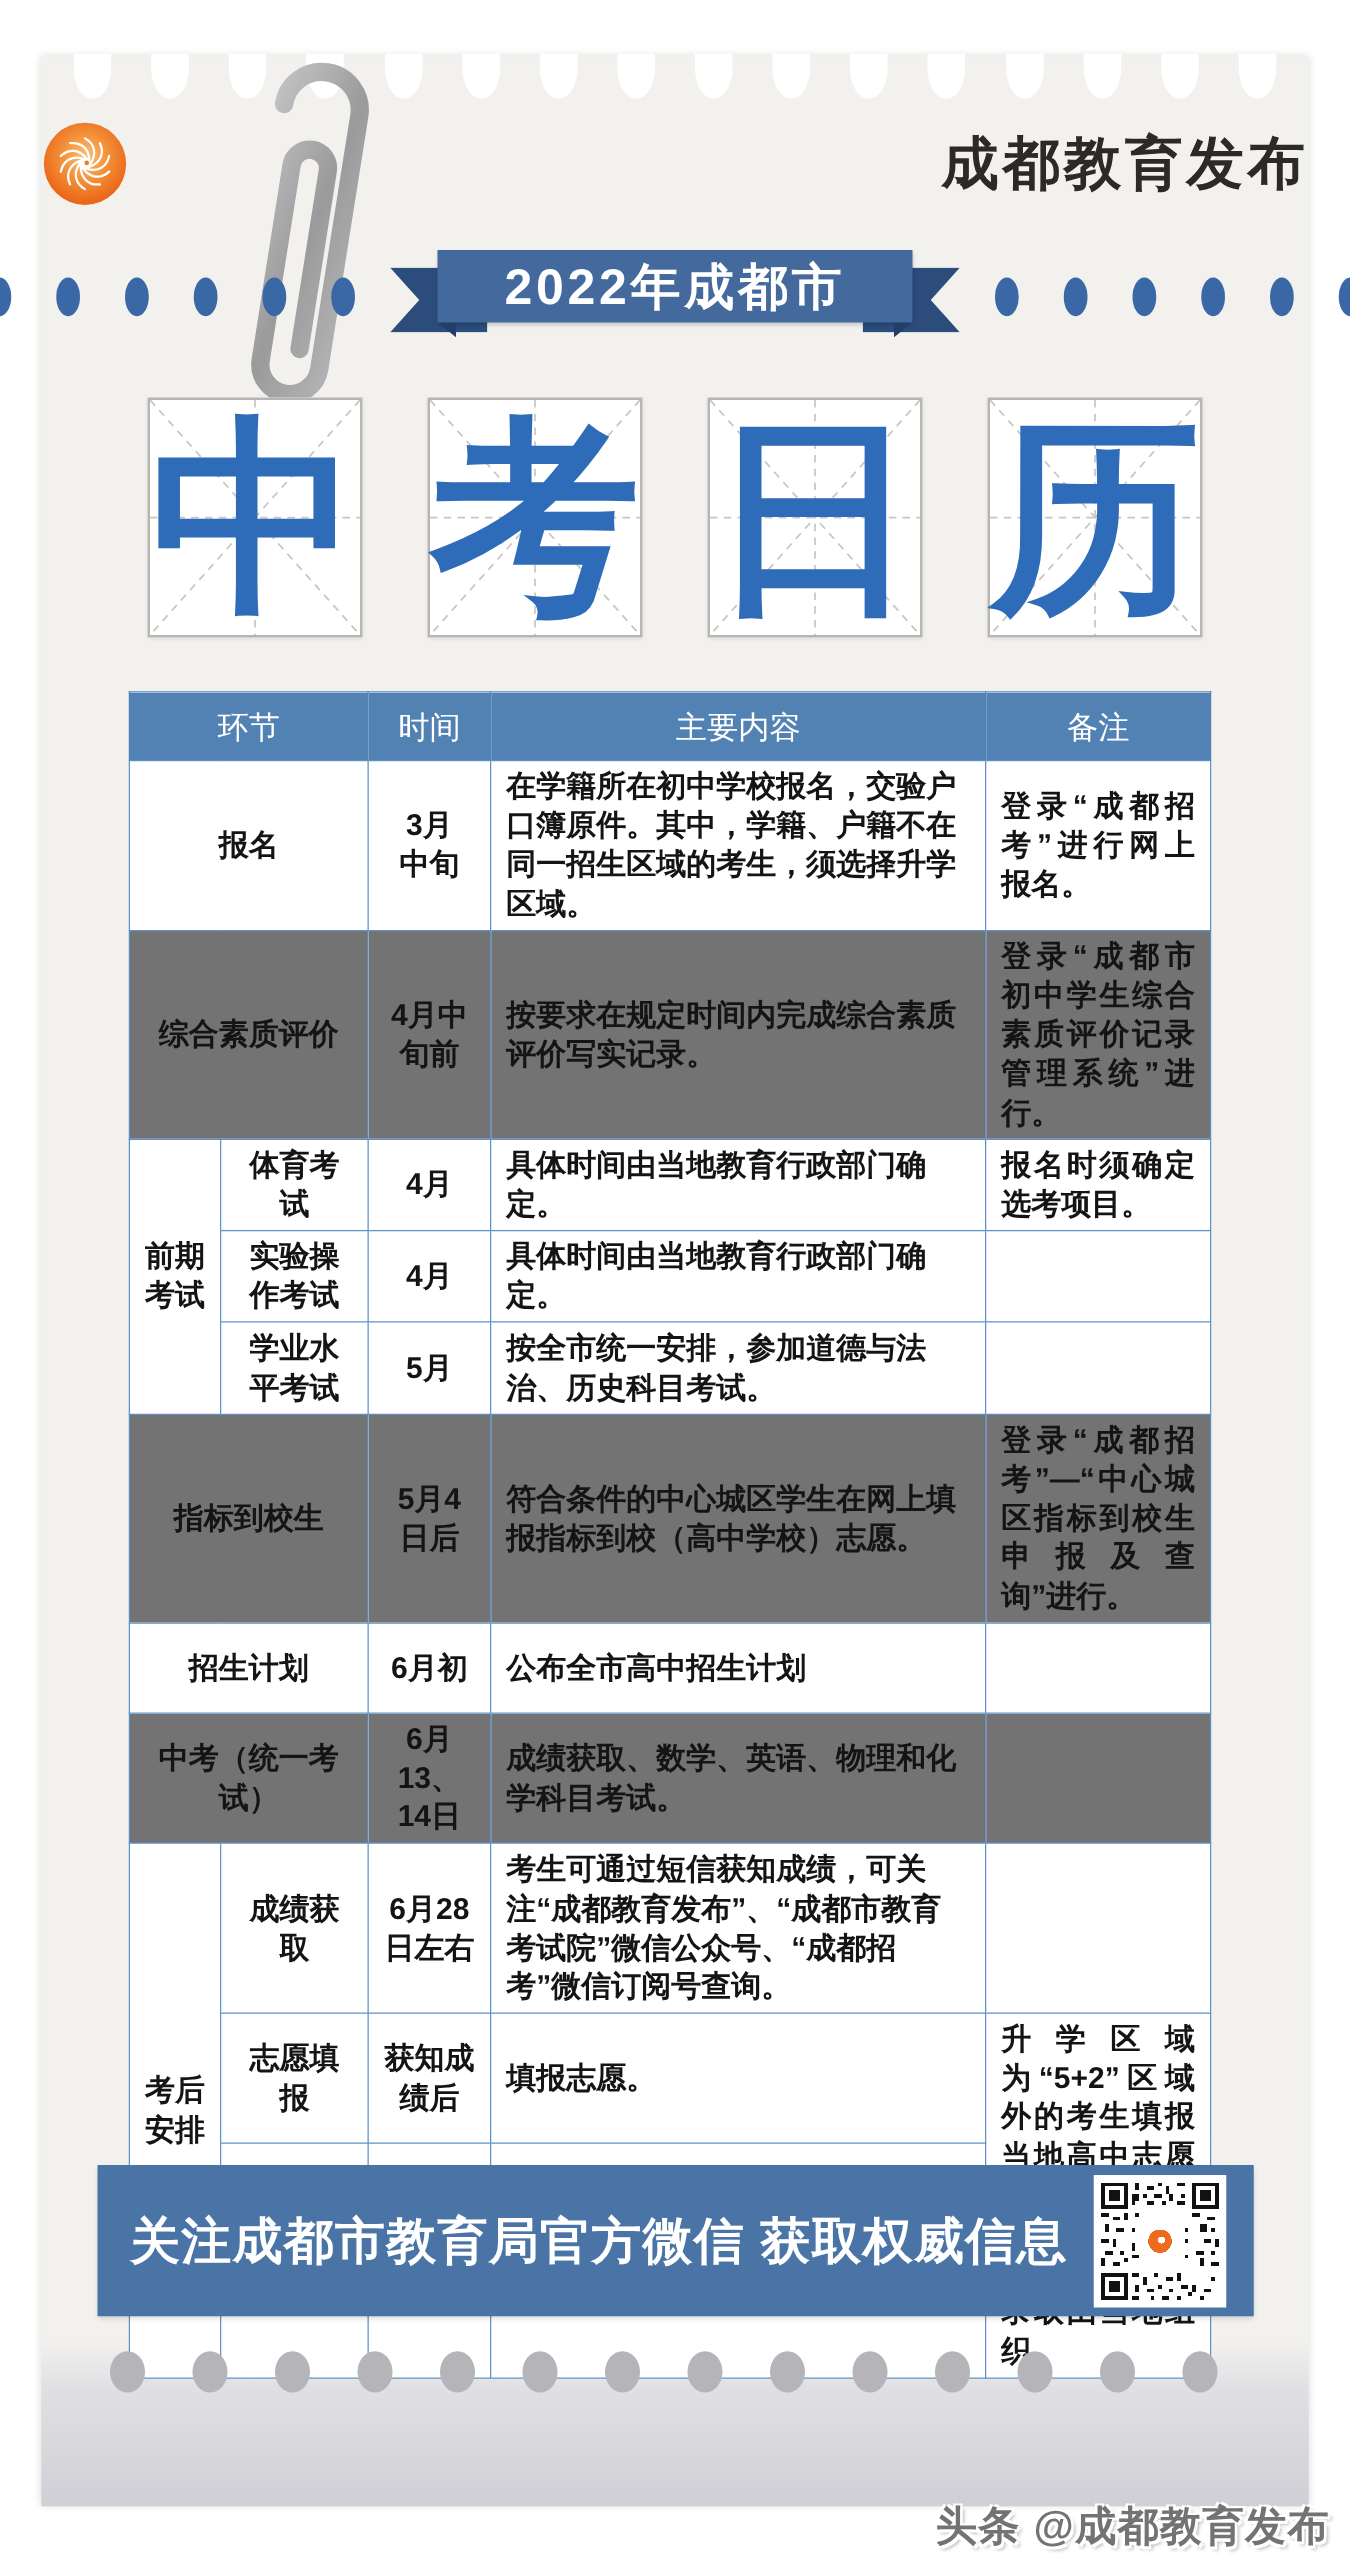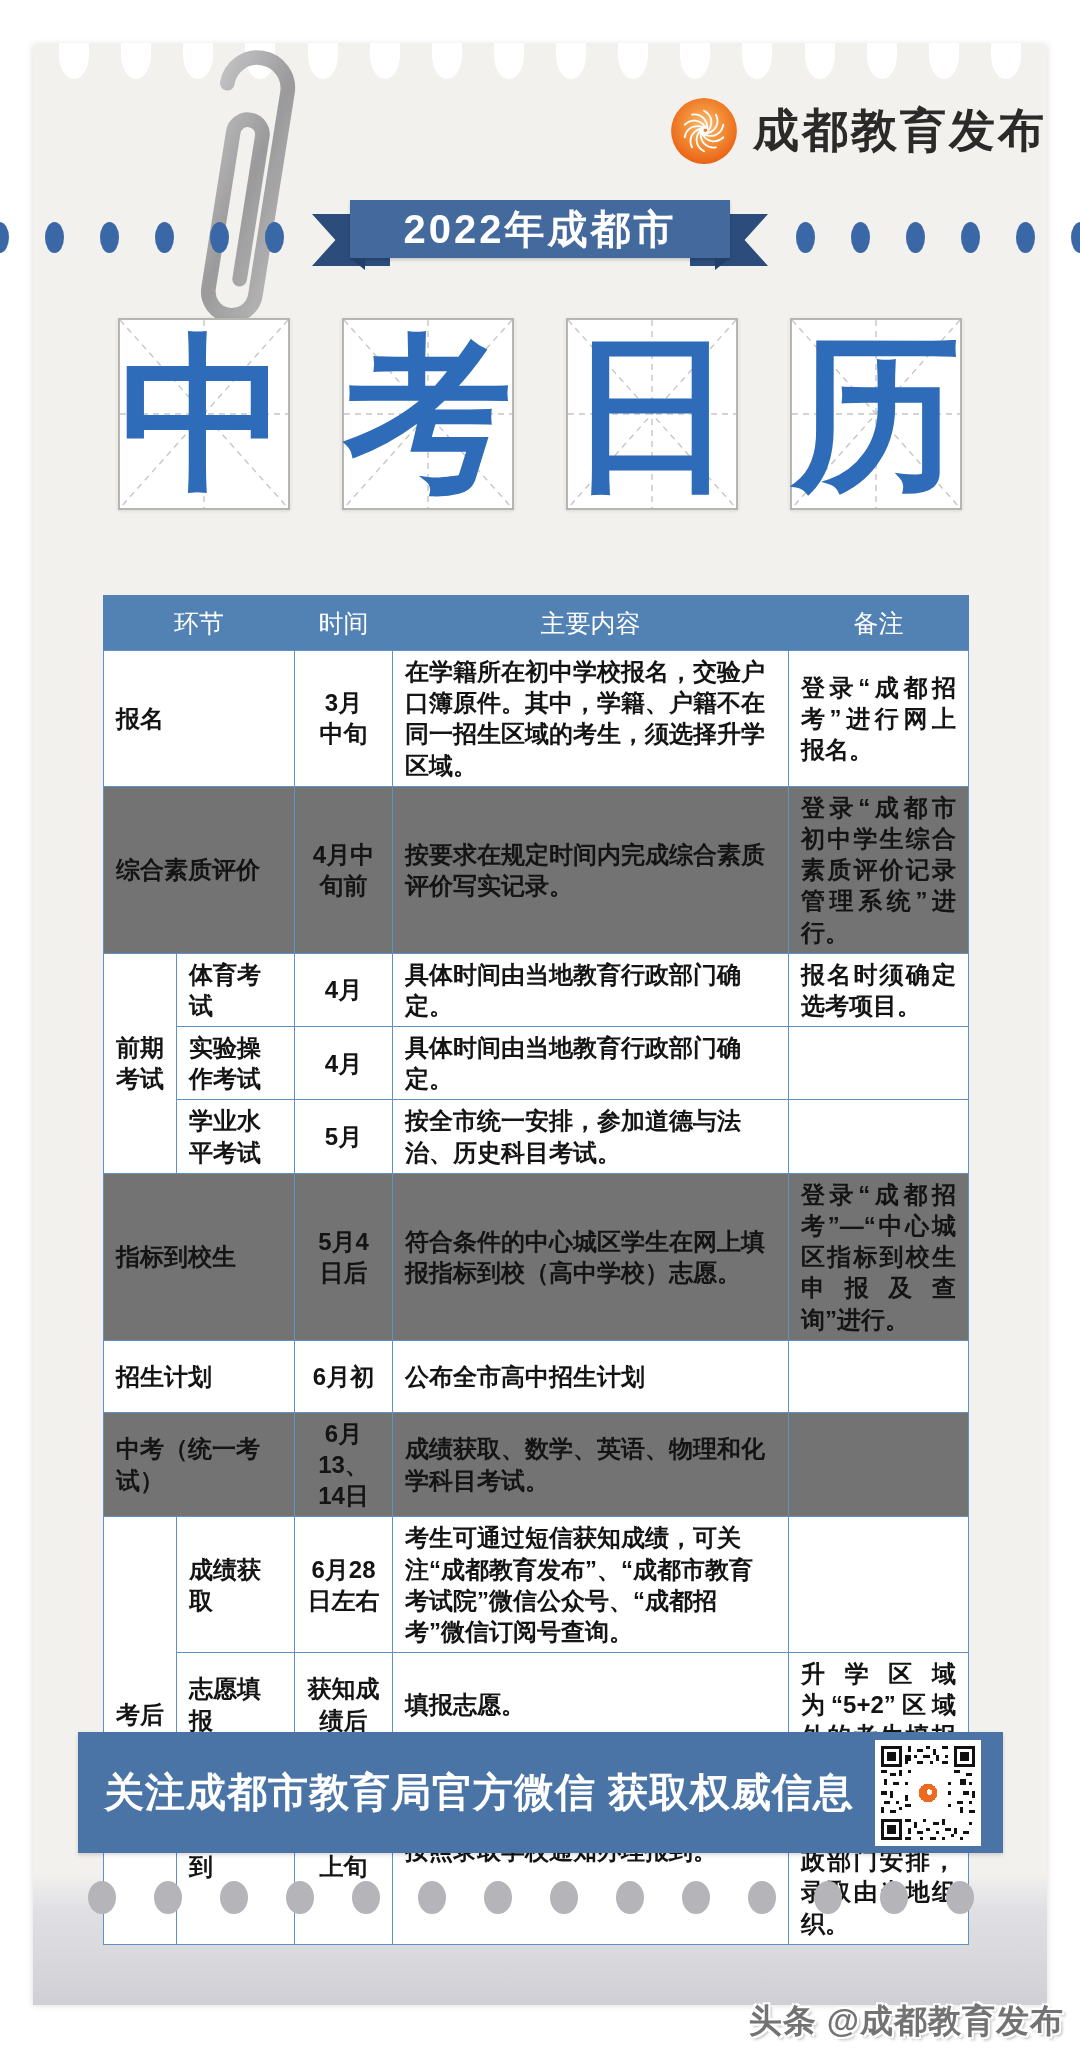--- a/index.html
+++ b/index.html
@@ -12,21 +12,21 @@
          box-shadow:0 0 7px rgba(0,0,0,.14);}
   .teeth{position:absolute;top:-2px;left:0;right:0;display:flex;justify-content:space-around;padding:0 10px;}
   .tooth{width:30px;height:36px;background:#ffffff;border-radius:0 0 15px 15px / 0 0 24px 24px;}
   .paper-shade{position:absolute;left:0;right:0;bottom:0;height:132px;
          background:linear-gradient(180deg,rgba(214,214,219,0) 0%,#e0e0e4 28%,#cfcfd5 100%);}
 
   
   .paperclip{position:absolute;left:172px;top:0px;width:126px;height:372px;transform:rotate(9deg);opacity:.88;}
 
   
-  .brand{position:absolute;left:33px;top:96px;width:1014px;display:flex;align-items:center;justify-content:flex-end;gap:14px;}
+  .brand{position:absolute;left:33px;top:96px;width:1014px;display:flex;align-items:center;justify-content:space-between;gap:14px;}
   .brand-logo{width:70px;height:70px;}
   .brand-name{font-size:46px;font-weight:700;color:#2b2a28;letter-spacing:3px;}
 
   
   .ribbon-row{position:absolute;left:33px;top:200px;width:1014px;display:flex;align-items:center;justify-content:center;gap:28px;}
   .dotrow{display:flex;gap:36px;}
   .bdot{width:19px;height:31px;background:#3a67a6;border-radius:50%;}
   .ribbon{position:relative;width:456px;height:74px;flex:0 0 auto;}
   .tail{position:absolute;top:14px;width:78px;height:52px;background:#2c4d7c;}
   .tail.left{left:0;clip-path:polygon(0 0,100% 0,100% 100%,0 100%,30% 50%);}
@@ -39,29 +39,29 @@
   .fold.right{right:38px;clip-path:polygon(0 0,100% 0,0 100%);}
 
   
   .title-row{position:absolute;left:33px;top:318px;width:1014px;display:flex;justify-content:center;gap:52px;}
   .tbox{position:relative;width:172px;height:192px;background:#fff;border:2px solid #b6b5b2;box-shadow:0 1px 4px rgba(0,0,0,.10);}
   .tbox svg{position:absolute;inset:0;width:100%;height:100%;}
   .tbox .ch{position:absolute;inset:0;display:flex;align-items:center;justify-content:center;
             font-size:168px;line-height:1;font-weight:900;color:#2e6bb8;}
 
   
-  .table-wrap{position:absolute;left:103px;top:595px;width:868px;}
+  .table-wrap{position:absolute;left:103px;top:553px;width:868px;}
   table.cal{border-collapse:collapse;table-layout:fixed;width:865px;background:#fff;}
   .cal th,.cal td{border:1.6px solid #5e92c6;overflow:hidden;}
   .cal thead th{background:#5282b4;color:#ffffff;font-size:25px;font-weight:500;height:55px;
                 border-color:#5282b4;border-bottom-color:#5e92c6;}
   .cal thead th + th{border-left:1.4px solid rgba(255,255,255,.55);}
   .cal td{font-size:24px;color:#141414;font-weight:700;padding:5px 12px;line-height:1.3;background:#fff;}
   tr.alt td{background:#737373;}
-  .c-stage,.c-group{padding:5px 4px;margin-left:36px;}
+  .c-stage,.c-group{text-align:center;padding:5px 4px;margin-left:36px;}
   .c-time{text-align:center;padding:5px 4px;text-wrap:balance;}
   .c-content{text-align:left;}
   .c-remark{text-align:justify;padding:5px 10px;}
 
   
   .footer{position:absolute;left:78px;top:1732px;width:925px;height:121px;background:#4a74a6;
           display:flex;align-items:center;box-shadow:0 2px 4px rgba(0,0,0,.15);}
   .ftext{flex:1;padding-left:26px;color:#fff;font-size:40px;font-weight:700;letter-spacing:1px;white-space:nowrap;}
   .qr{width:106px;height:106px;background:#fff;margin-right:22px;padding:3px;flex:0 0 auto;}
   .qr svg{width:100%;height:100%;display:block;}

